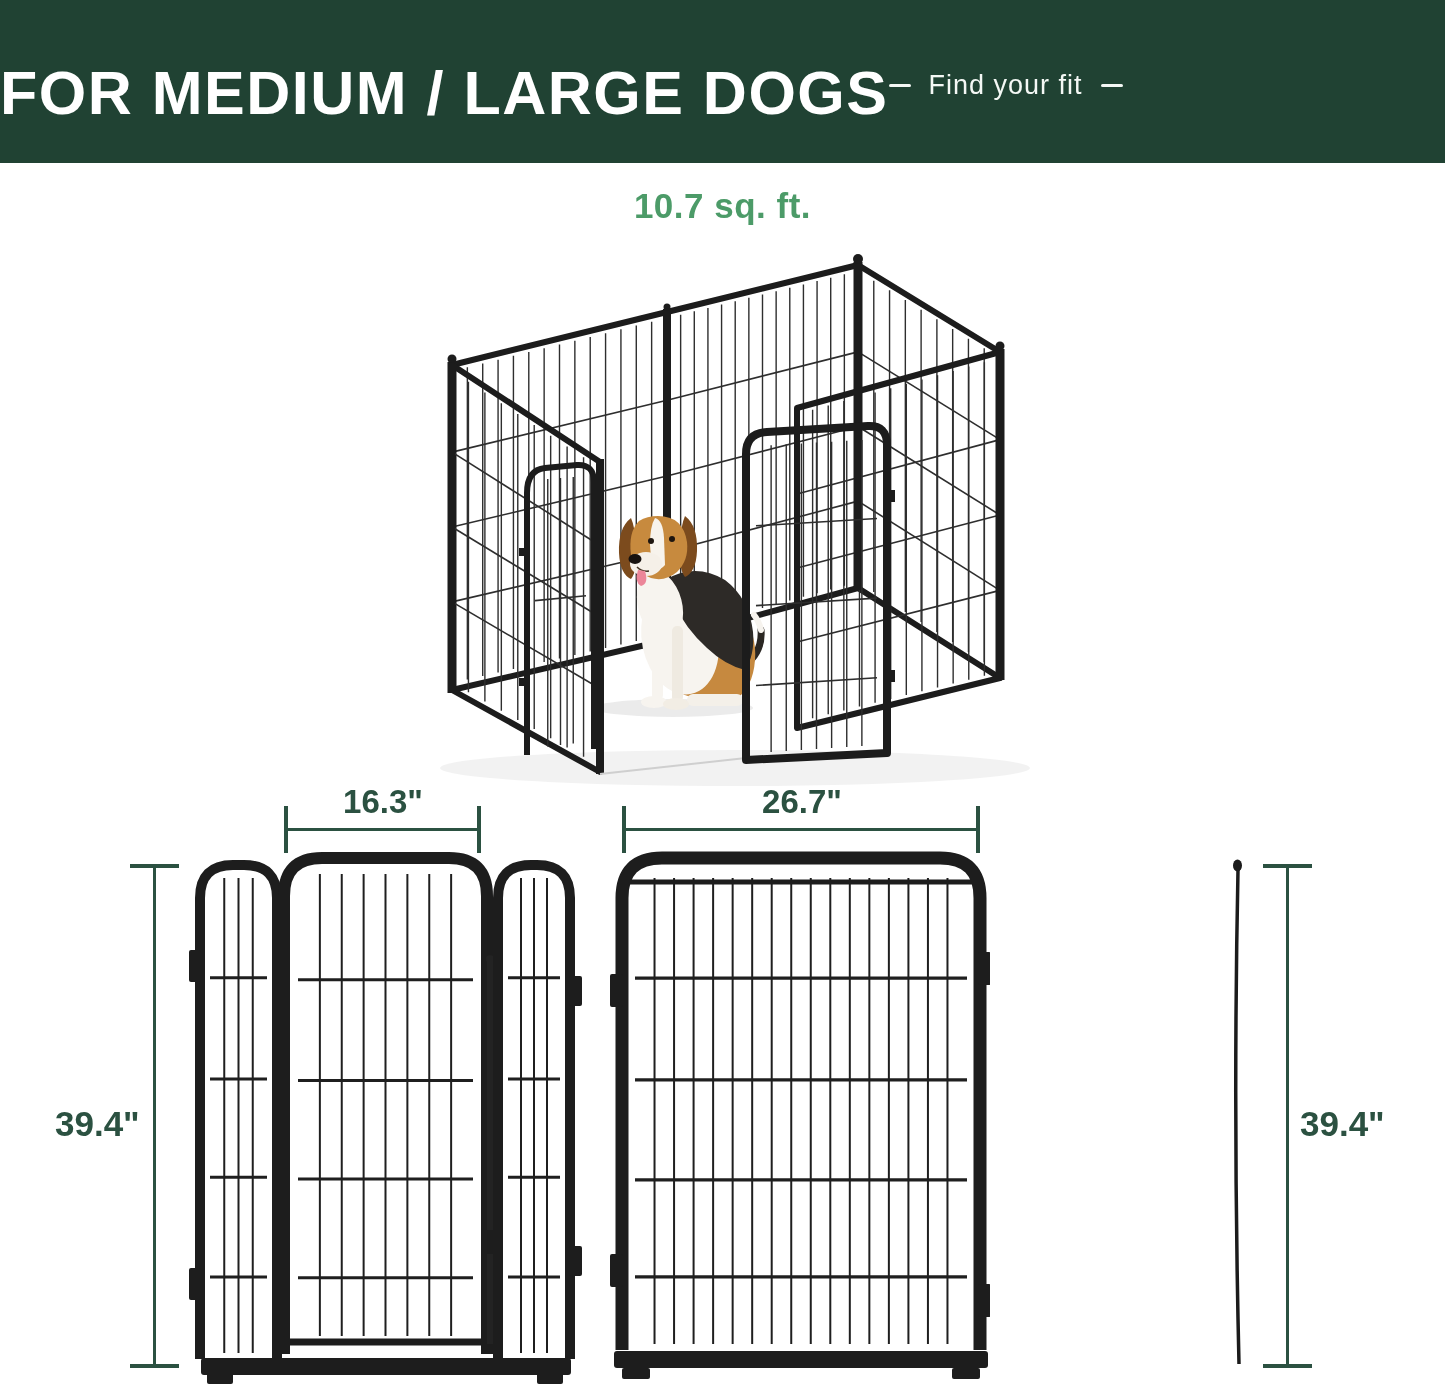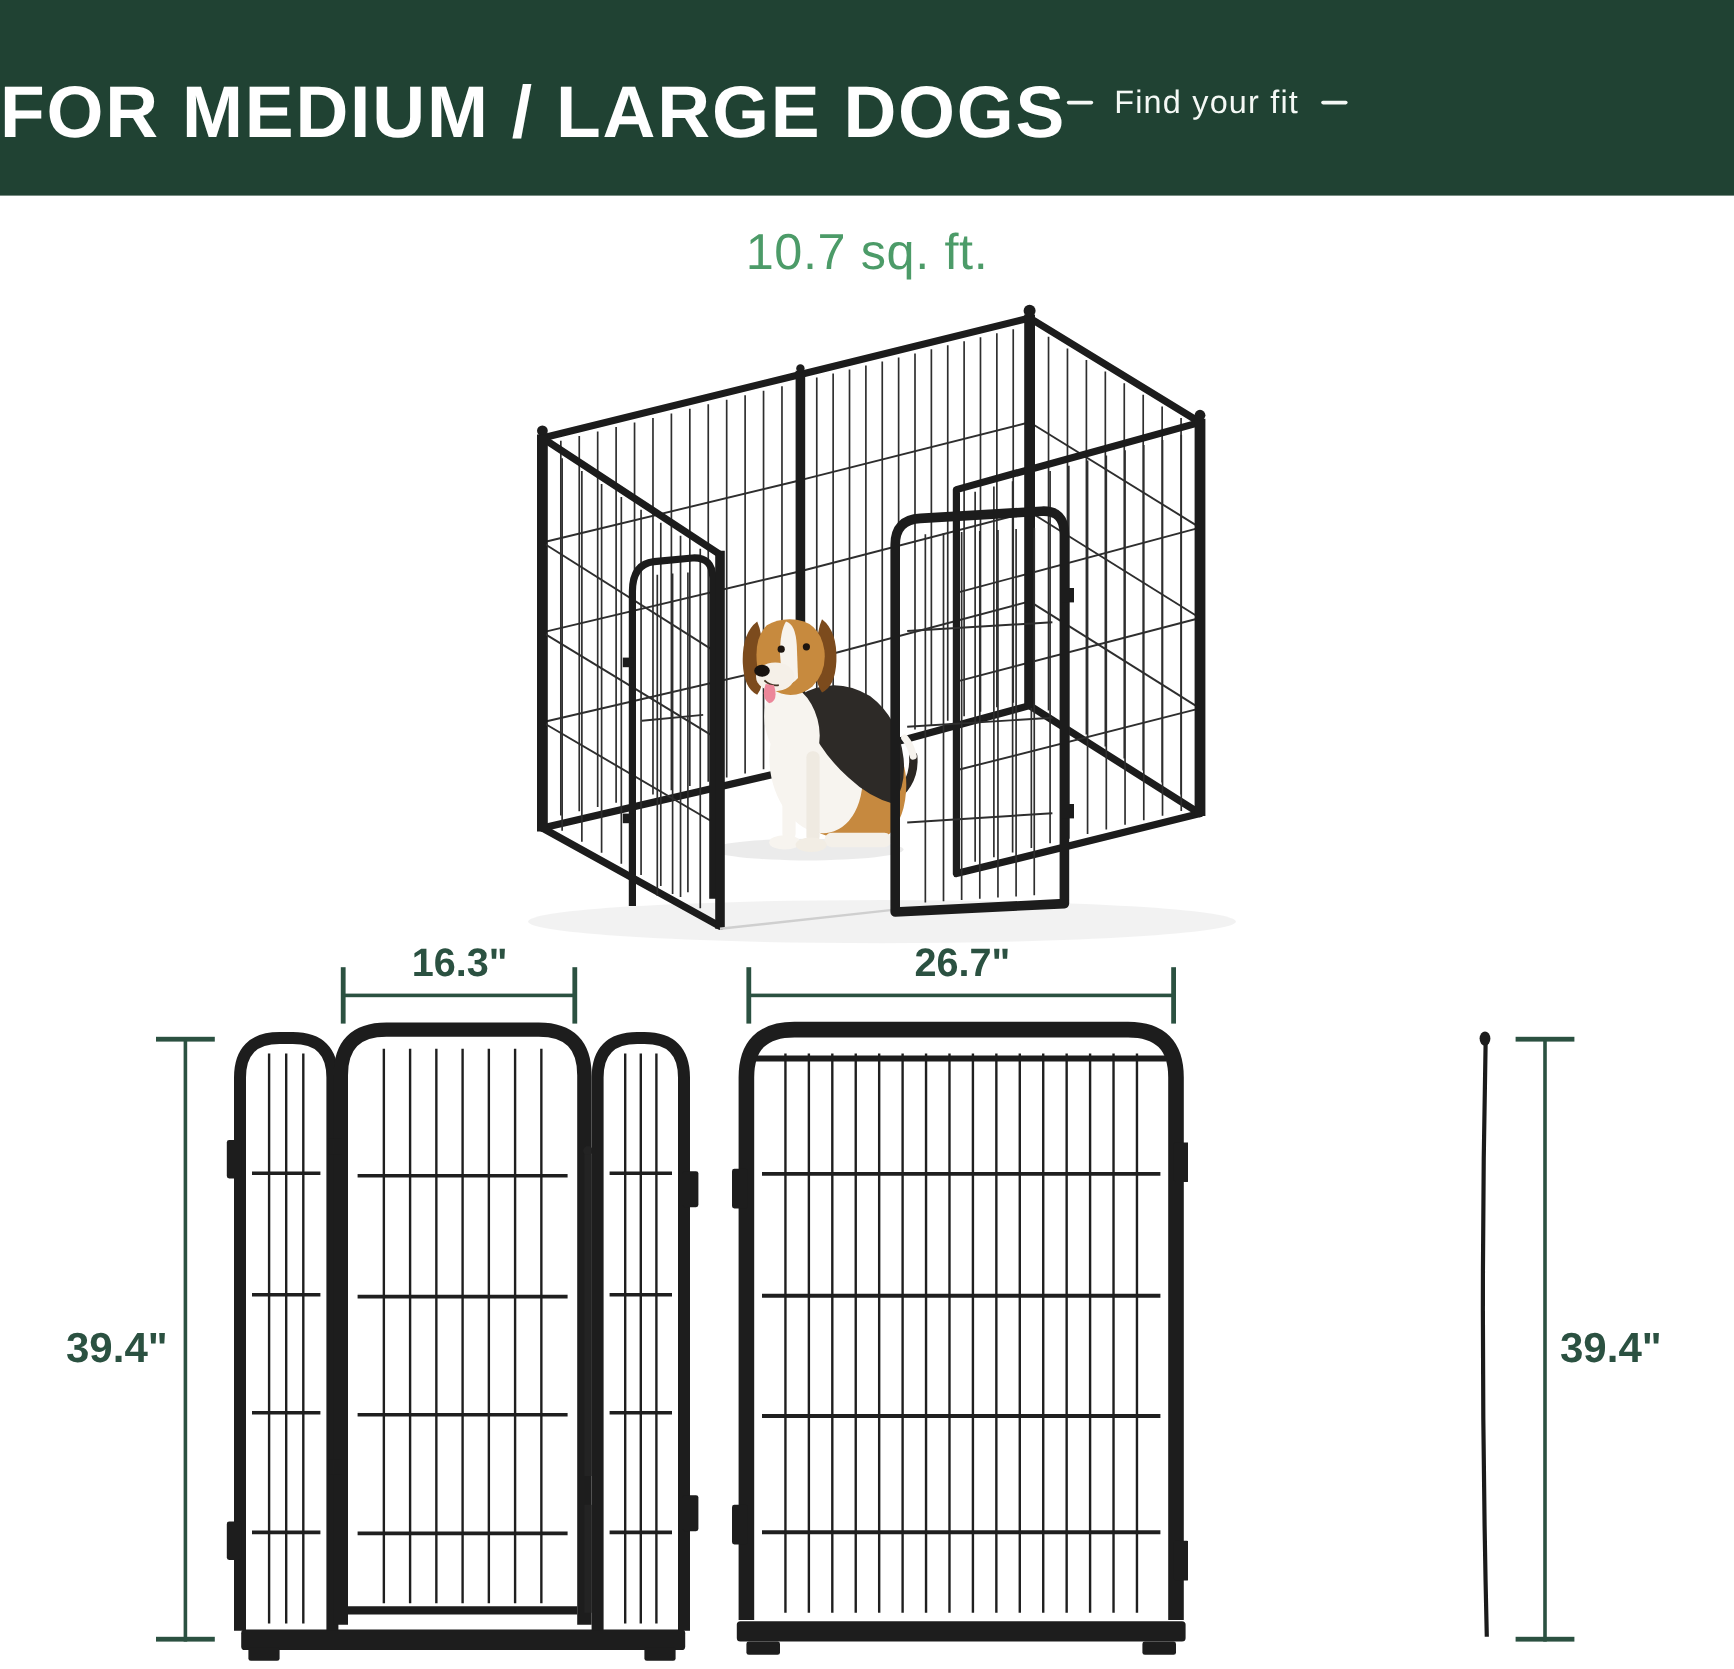--- a/index.html
+++ b/index.html
@@ -19,21 +19,21 @@
   .subtitle-row{
     margin-top:7px;display:flex;align-items:center;gap:18px;
   }
   .subtitle-row .dash{width:22px;height:3px;background:#f4f8f5;border-radius:2px;}
   .subtitle-row .subtitle{
     font-size:27px;font-weight:400;color:#f4f8f5;letter-spacing:1px;white-space:nowrap;
   }
   
   .area-label{
     position:absolute;left:0;top:186px;width:1445px;text-align:center;
-    font-size:42px;font-weight:400;color:#4c9b68;letter-spacing:0.5px;
+    font-size:35px;font-weight:700;color:#4c9b68;letter-spacing:0.5px;
   }
   
   .pen-svg{position:absolute;left:425px;top:250px;width:620px;height:540px;}
   .door-svg{position:absolute;left:185px;top:850px;width:400px;height:540px;}
   .wide-svg{position:absolute;left:610px;top:846px;width:380px;height:545px;}
   .side-svg{position:absolute;left:1222px;top:856px;width:34px;height:520px;}
   
   .dim{position:absolute;background:#2b5141;}
   .dim-label{
     position:absolute;color:#2b5141;font-weight:700;white-space:nowrap;

